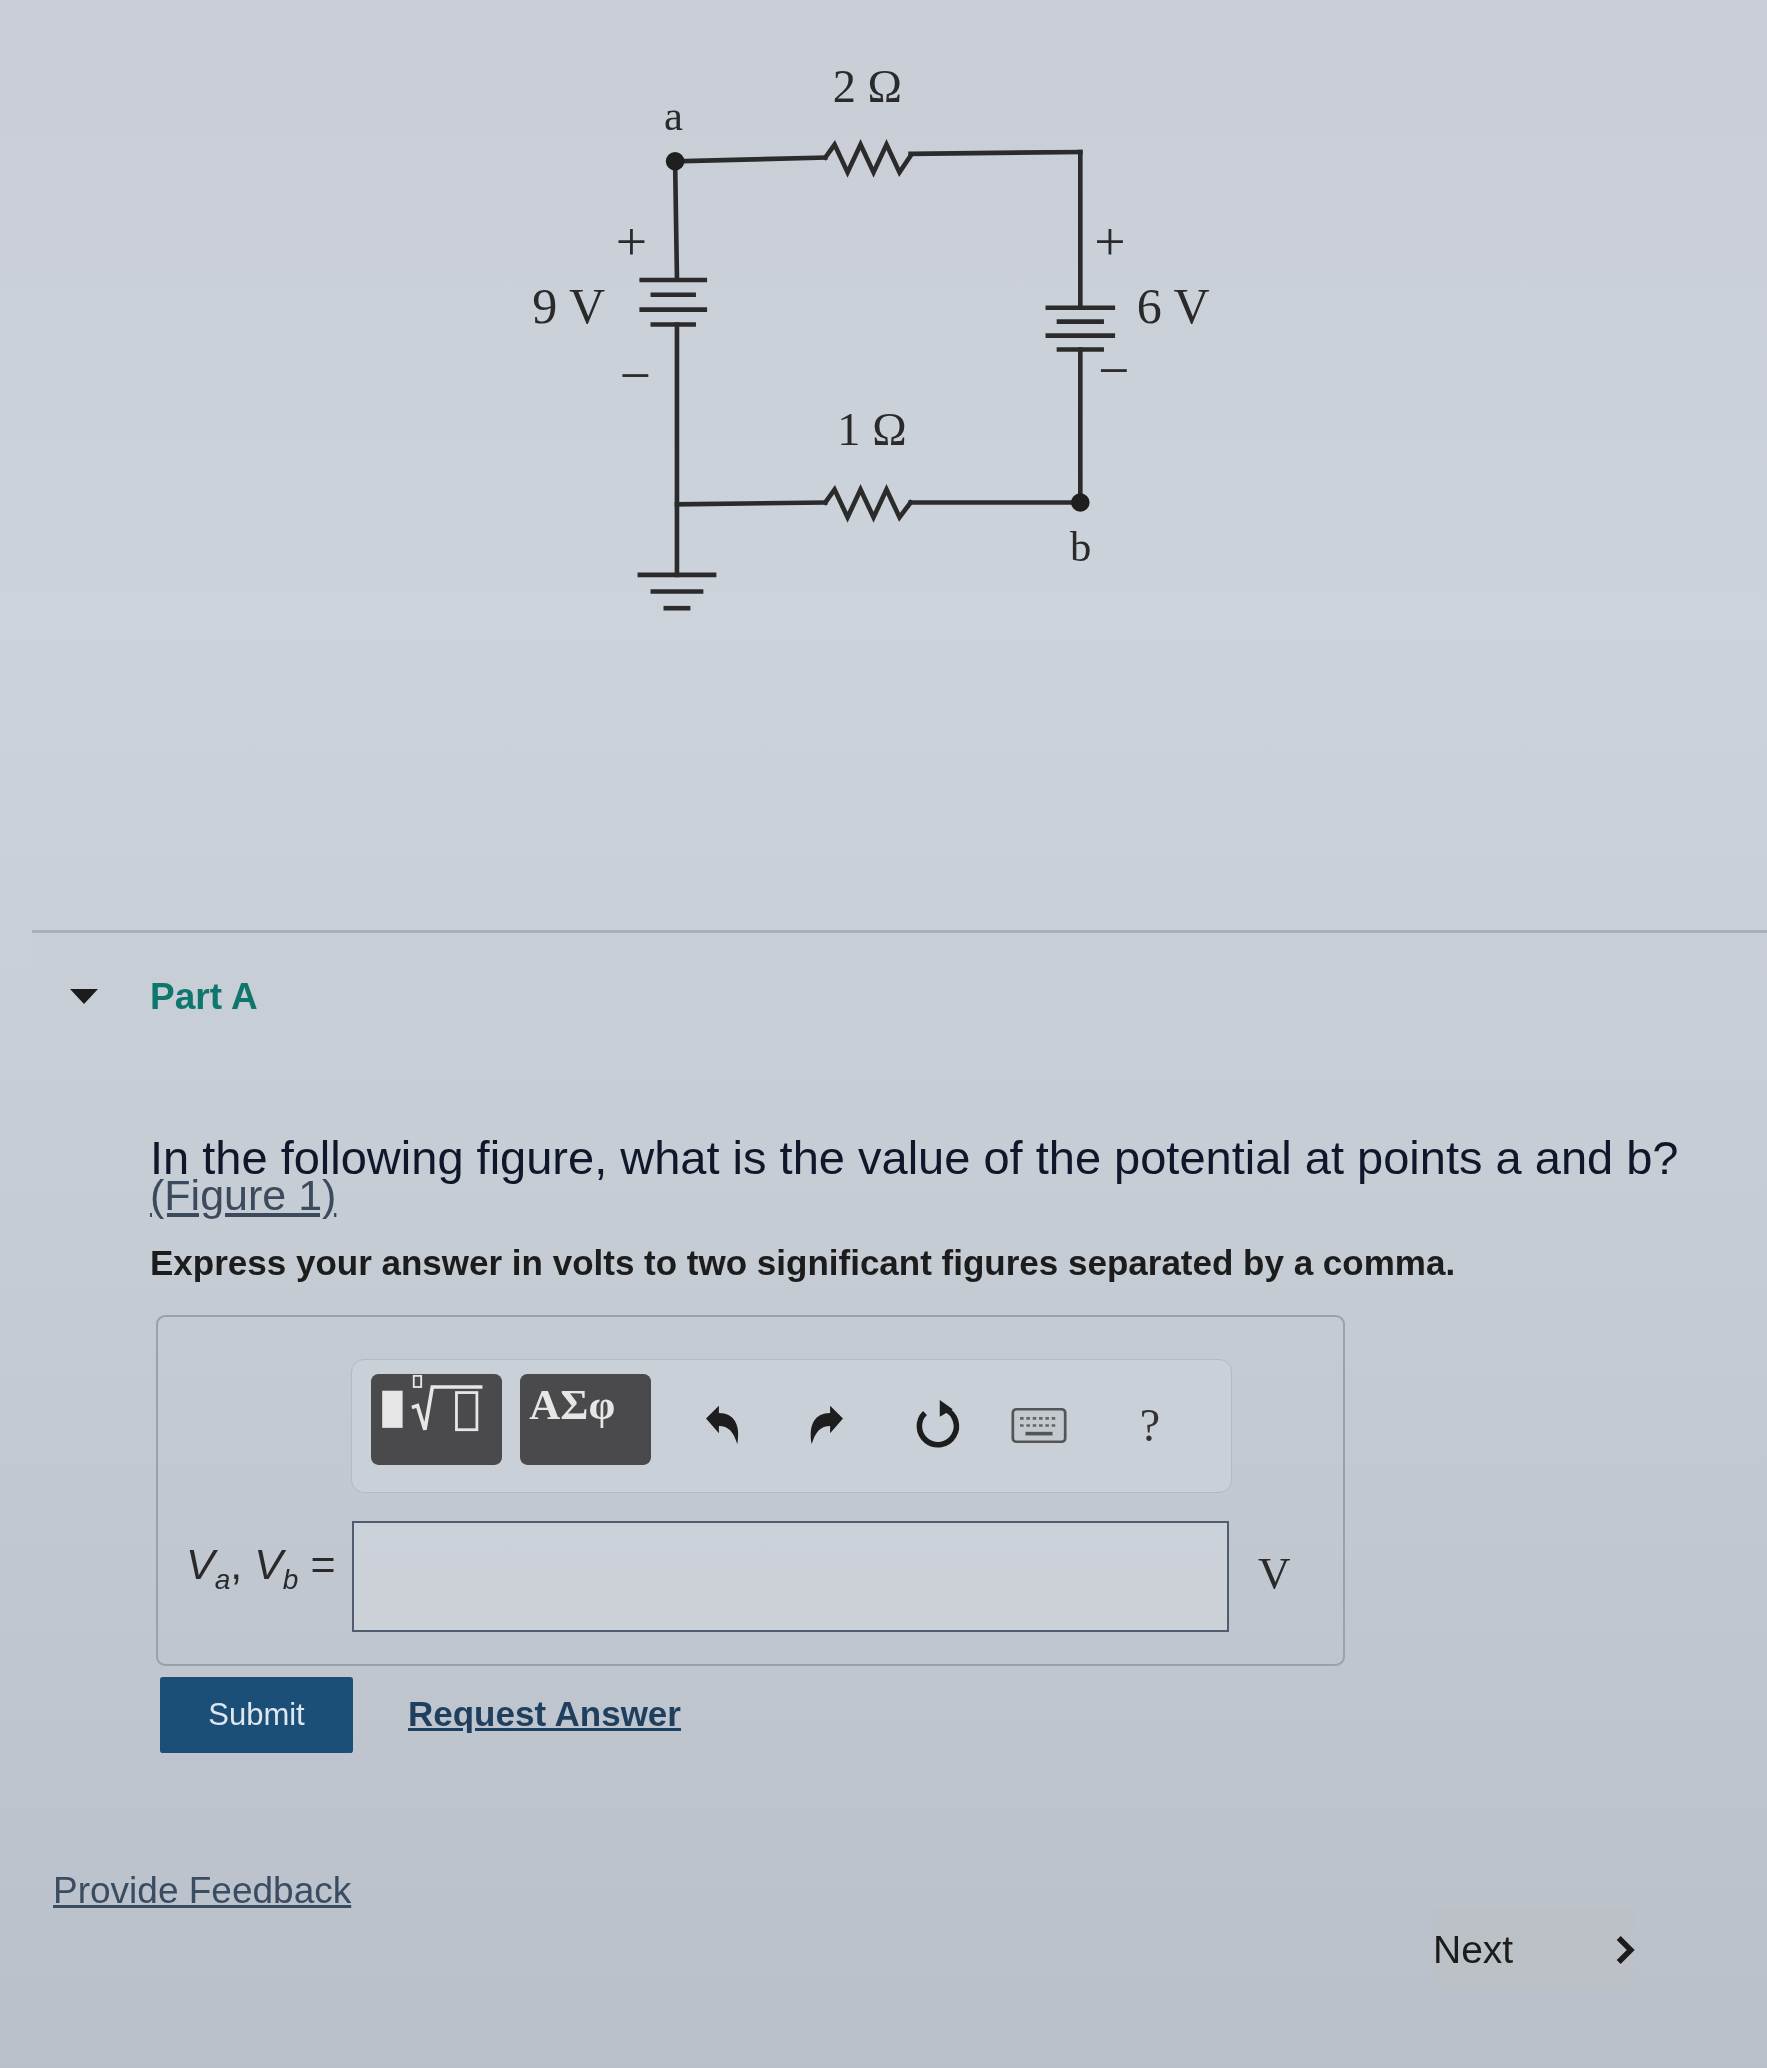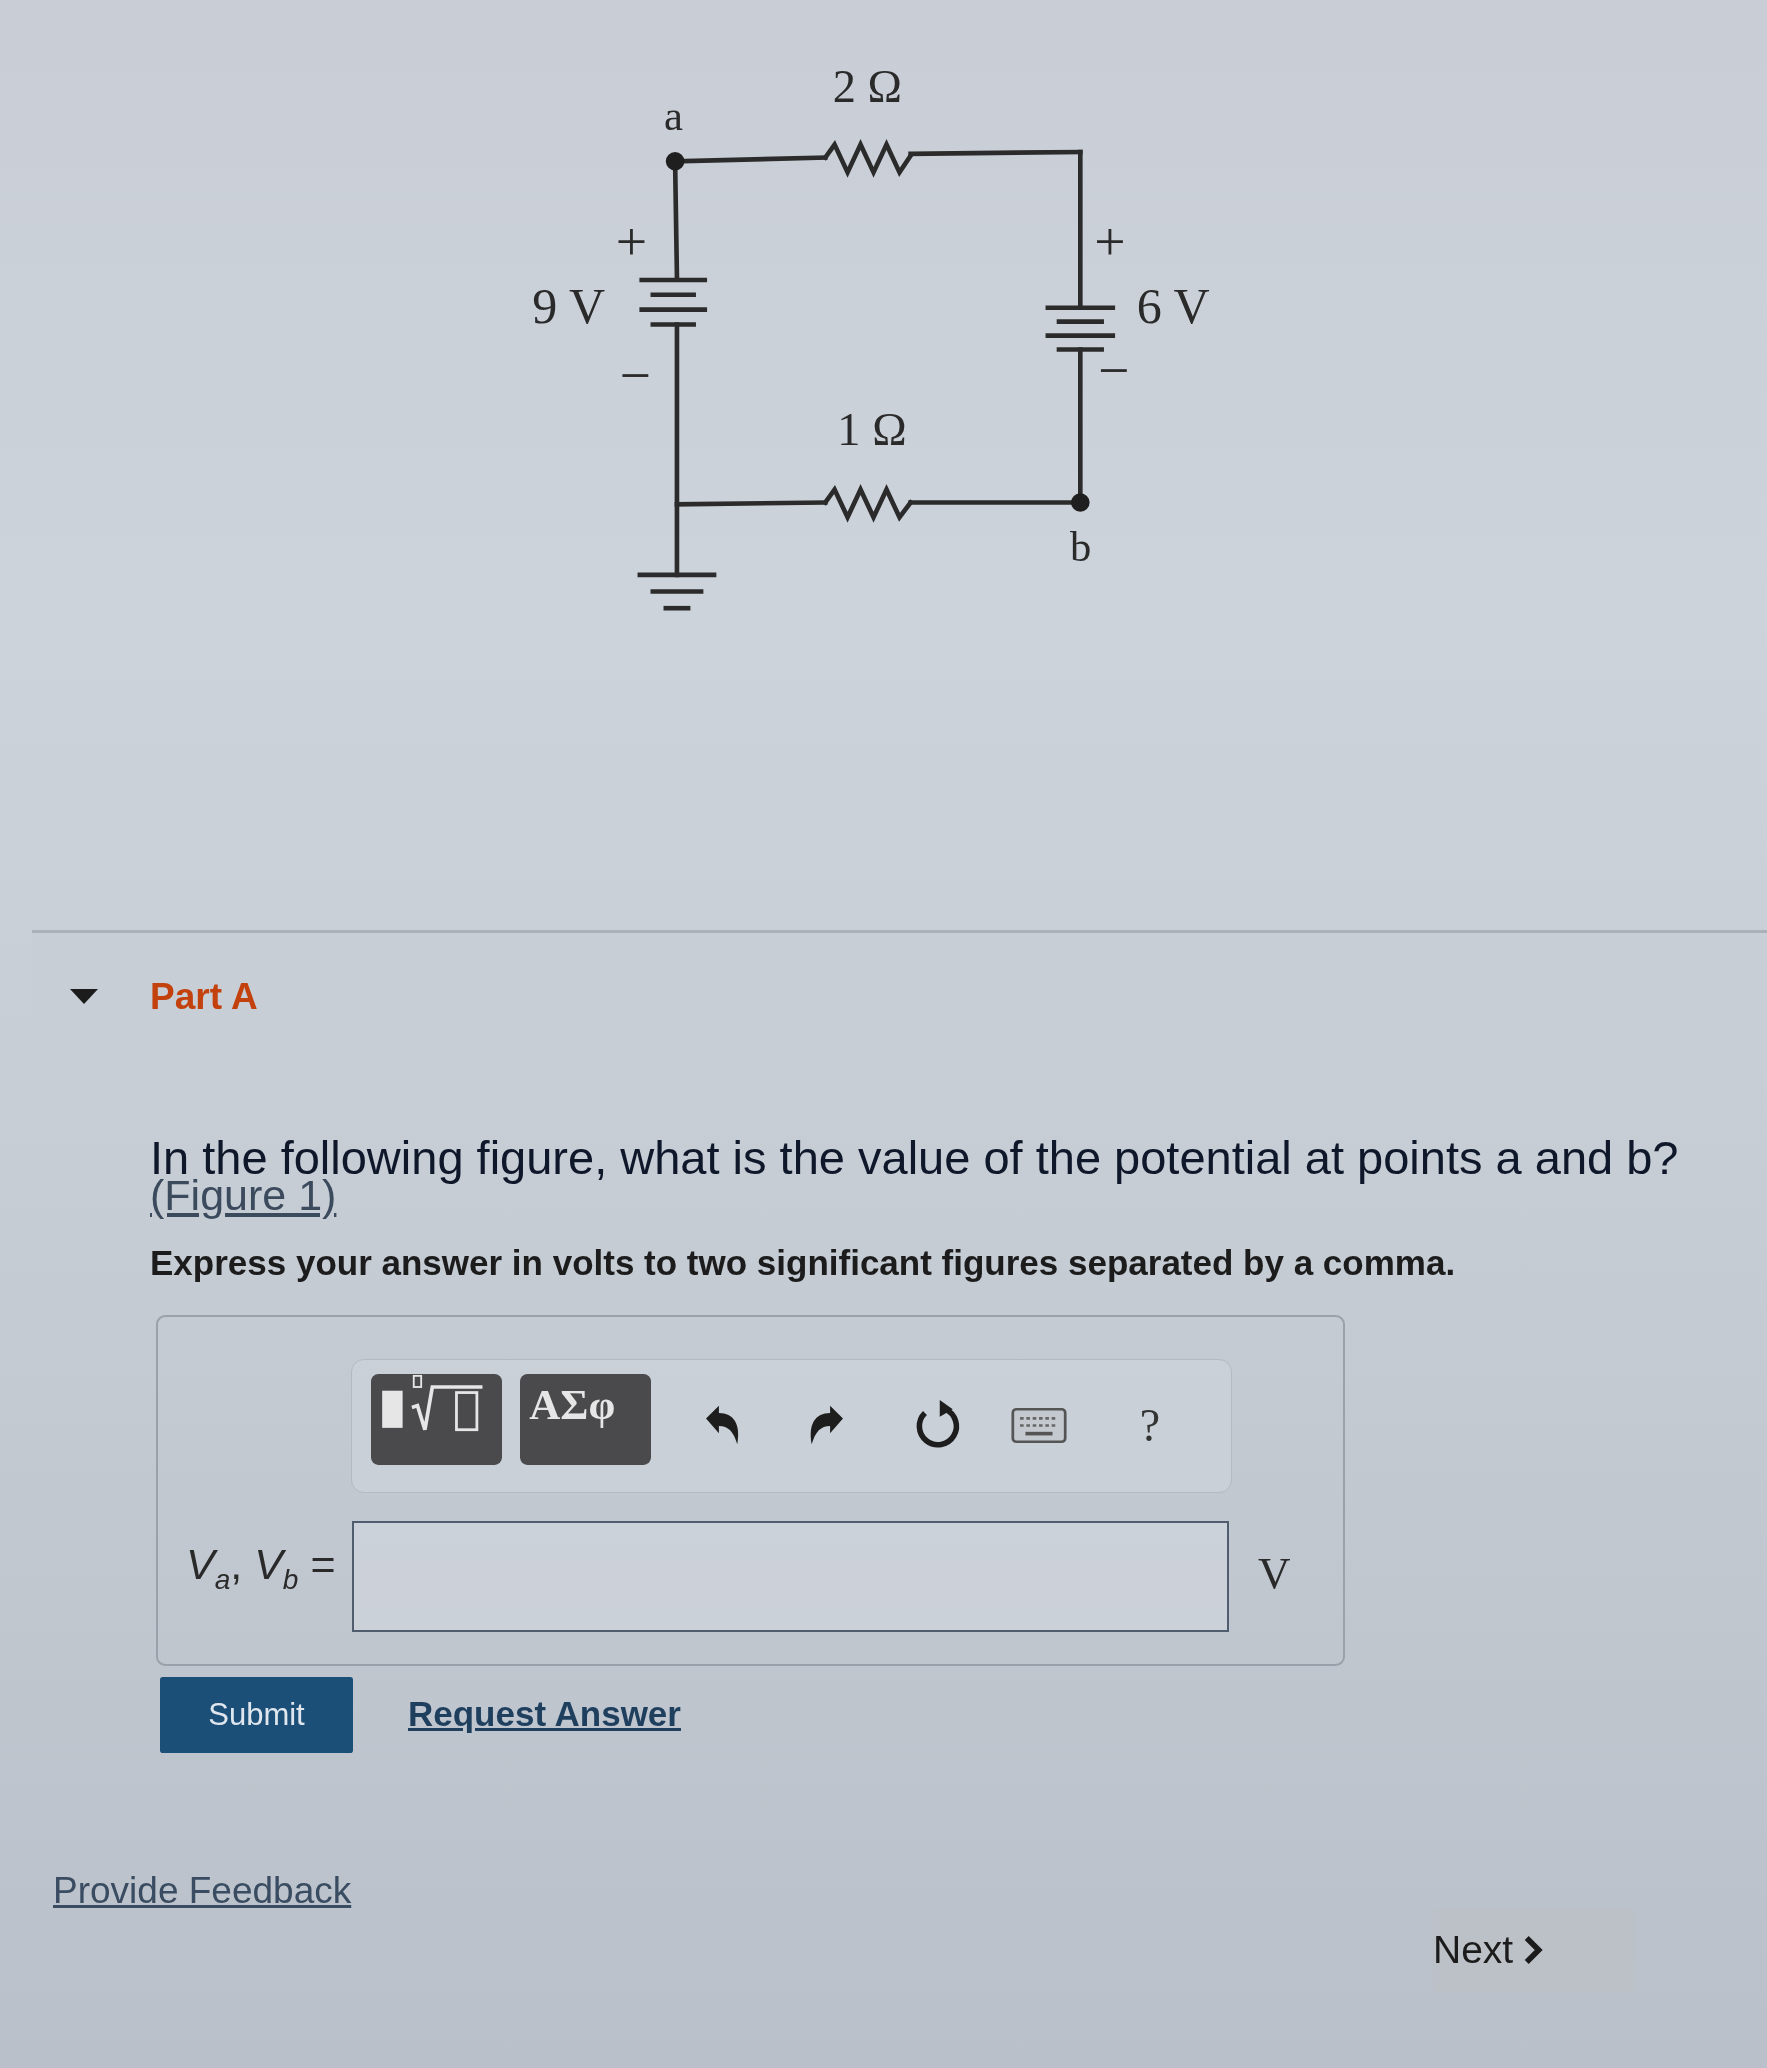--- a/index.html
+++ b/index.html
@@ -10,21 +10,21 @@
   }
   .abs { position:absolute; }
   
   #figure { left:482px; top:37px; width:835px; height:612px; }
   #figure svg text { font-family: "Liberation Serif", "DejaVu Serif", serif; fill:#2a2a2a; }
 
   .divider { left:32px; top:930px; width:1735px; height:2.8px; background:#aab1ba; }
   .part-band { left:32px; top:933px; width:1735px; height:171px; background:rgba(200,206,214,0.55); }
   .toggle-icon { left:70px; top:989px; width:0; height:0;
     border-left:14px solid transparent; border-right:14px solid transparent; border-top:15px solid #1c1c1c; }
-  .part-title { left:150px; top:976px; font-size:37px; font-weight:bold; color:#c2410c; }
+  .part-title { left:150px; top:976px; font-size:37px; font-weight:bold; color:#0f766e; }
 
   .question { left:150px; top:1130px; font-size:47px; color:#0f172a; }
   .fig-link { left:150px; top:1171px; font-size:43px; color:#3b4a5c; text-decoration:underline; cursor:pointer; }
   .instruction { left:150px; top:1243px; font-size:35px; font-weight:bold; color:#1c1c1c; }
 
   .answer-box { left:156px; top:1315px; width:1189px; height:351px;
     border:2.8px solid #9aa1aa; border-radius:9.3px; box-sizing:border-box; }
 
   .toolbar { left:351px; top:1359px; width:881px; height:134px;
     border:1.9px solid #b4bac2; border-radius:13px; background:rgba(205,211,218,0.7); box-sizing:border-box; }
@@ -44,21 +44,21 @@
   .ans-label .eq { font-style:normal; }
   .ans-input { left:352px; top:1521px; width:877px; height:111px; border:2.8px solid #4f5d6e;
     background:rgba(215,220,226,0.5); box-sizing:border-box; font-size:37px; padding:0 18.6px; outline:none; }
   .unit { left:1258px; top:1547px; font-family:"Liberation Serif", serif; font-size:45px; color:#2a2a2a; }
 
   .submit-btn { left:160px; top:1677px; width:193px; height:76px; background:#1c4f78; color:#dfe6ee;
     font-size:31px; border:none; border-radius:2.8px; cursor:pointer; font-family:"Liberation Sans", sans-serif; }
   .request-link { left:408px; top:1694px; font-size:35px; font-weight:bold; color:#1f3f5e; text-decoration:underline; cursor:pointer; }
   .feedback-link { left:53px; top:1870px; font-size:37px; color:#3a4c61; text-decoration:underline; cursor:pointer; }
   .next-btn { left:1433px; top:1908px; width:202px; height:84px; background:#bcc1c7; border-radius:5.6px;
-    font-size:39px; color:#1b1b1b; display:flex; align-items:center; justify-content:flex-start; gap:9.3px; cursor:pointer; box-sizing:border-box; }
+    font-size:39px; color:#1b1b1b; display:flex; align-items:center; justify-content:space-between; gap:9.3px; cursor:pointer; box-sizing:border-box; }
 </style>
 </head>
 <body>
 
 <div class="abs" id="figure">
   <svg width="835" height="612" viewBox="0 0 900 660" xmlns="http://www.w3.org/2000/svg">
     <g stroke="#2b2b2b" stroke-width="5" fill="none" stroke-linecap="square">
 
       <line x1="208" y1="134" x2="370" y2="130"></line>
       <polyline points="370,130 380,116 394,146 408,116 422,146 436,116 450,146 462,128"></polyline>

